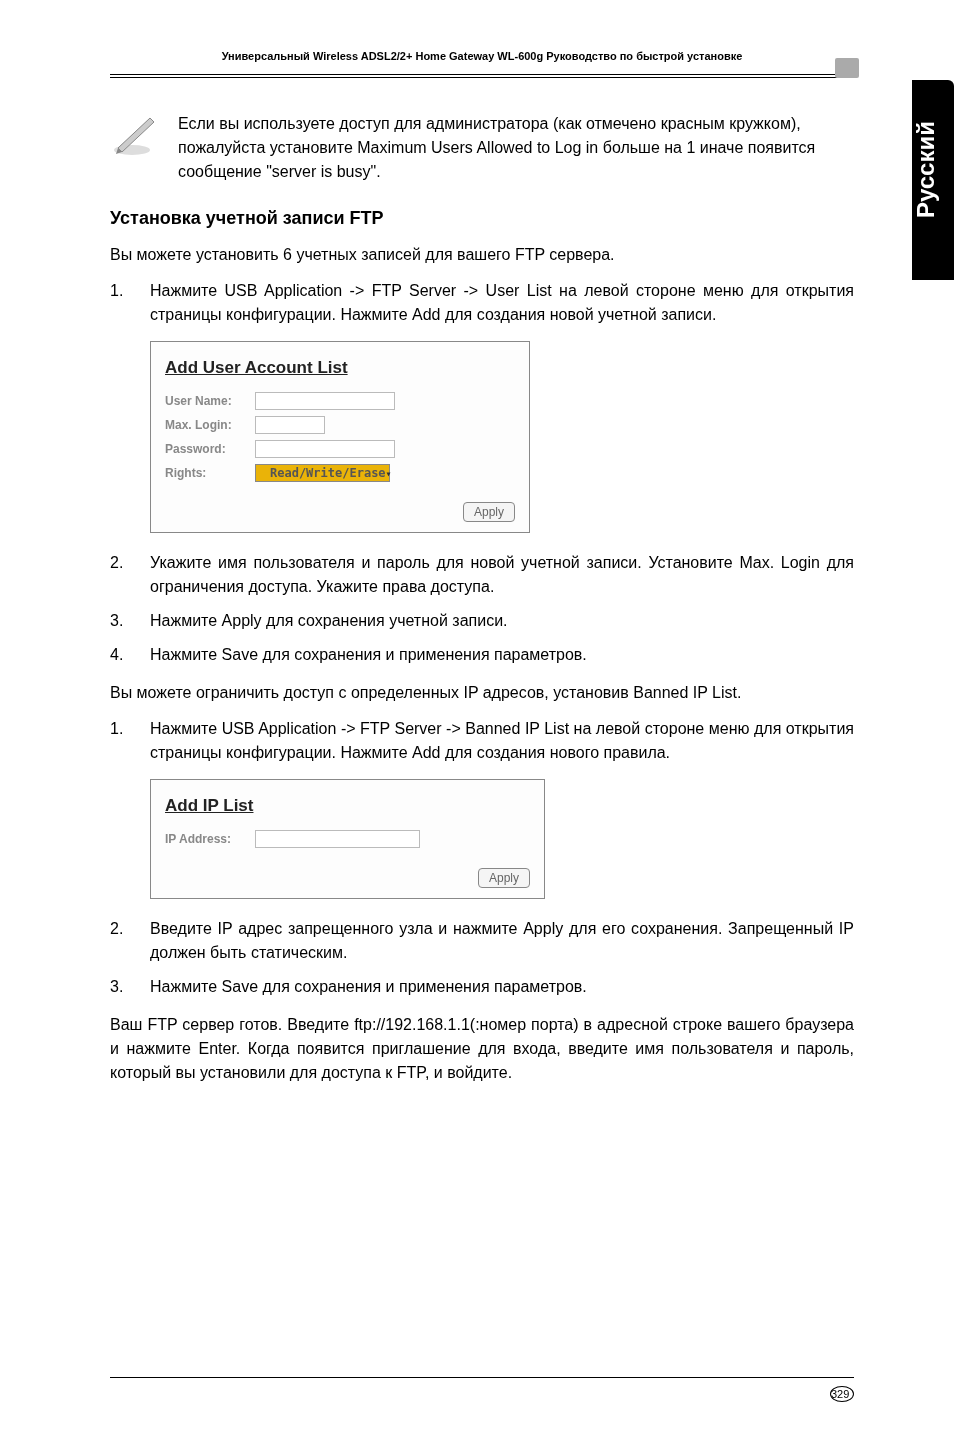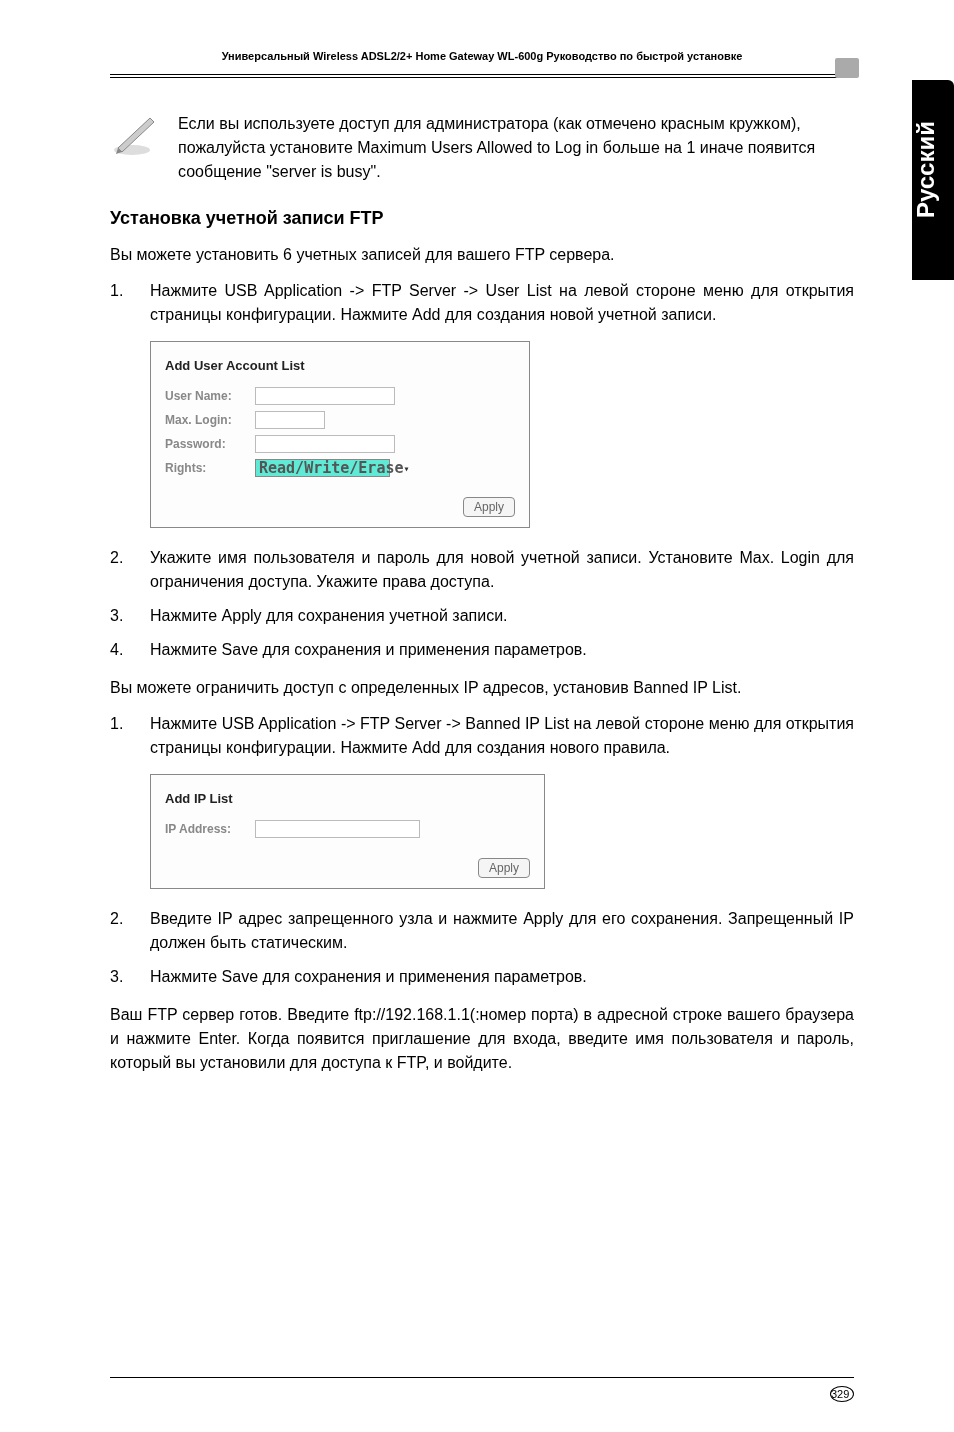--- a/index.html
+++ b/index.html
@@ -14,27 +14,27 @@
     .note-box { display: flex; align-items: flex-start; margin-bottom: 24px; margin-top: 10px; }
     .pencil-icon { width: 50px; height: 50px; margin-right: 18px; flex-shrink: 0; }
     .note-text { font-size: 16px; line-height: 1.5; padding-top: 2px; }
     h3 { font-size: 18px; font-weight: bold; margin-bottom: 14px; margin-top: 8px; }
     .body-text { font-size: 16px; line-height: 1.5; margin-bottom: 12px; }
     ol { list-style: none; padding-left: 0; margin-bottom: 14px; }
     ol li { font-size: 16px; line-height: 1.5; margin-bottom: 10px; padding-left: 40px; position: relative; text-align: justify; }
     ol li .num { position: absolute; left: 0; }
     .screenshot { margin: 10px 0 18px 40px; border: 1px solid #888; padding: 16px 14px 10px 14px; width: 380px; background: #fdfdfd; }
     .screenshot-wide { width: 395px; }
-    .shot-title { font-weight: bold; font-size: 13px; margin-bottom: 14px; color: #222; }
+    .shot-title { font-weight: bold; font-size: 17px; margin-bottom: 14px; color: #222; text-decoration: underline; }
     .shot-row { display: flex; align-items: center; margin-bottom: 6px; font-size: 12px; color: #888; font-weight: bold; }
     .shot-label { width: 90px; }
     .shot-input { border: 1px solid #bbb; height: 18px; width: 140px; background: #fff; display: inline-block; }
     .shot-input-small { width: 70px; }
     .shot-input-ip { width: 165px; }
-    .shot-select { border: 1px solid #888; height: 18px; width: 135px; background: #5eead4; font-family: monospace; font-size: 15px; color: #555; padding: 0 3px; display: inline-flex; align-items: center; justify-content: space-between; }
+    .shot-select { border: 1px solid #888; height: 18px; width: 135px; background: #eab308; font-family: monospace; font-size: 12px; color: #555; padding: 0 14px; display: inline-flex; align-items: center; justify-content: space-between; }
     .shot-select::after { content: "▾"; font-size: 10px; color: #333; }
     .apply-row { text-align: right; margin-top: 20px; }
     .apply-btn { display: inline-block; padding: 2px 10px; border: 1px solid #888; border-radius: 4px; font-size: 12px; color: #666; background: #f5f5f5; }
     .page-num { position: absolute; bottom: 30px; right: 100px; font-size: 11px; border: 1px solid #000; border-radius: 50%; width: 24px; height: 16px; line-height: 14px; text-align: left; }
     .footer-line { position: absolute; bottom: 54px; left: 110px; right: 100px; height: 1px; background: #000; }
     b { font-weight: normal; }
   </style>
 </head>
 <body>
 

